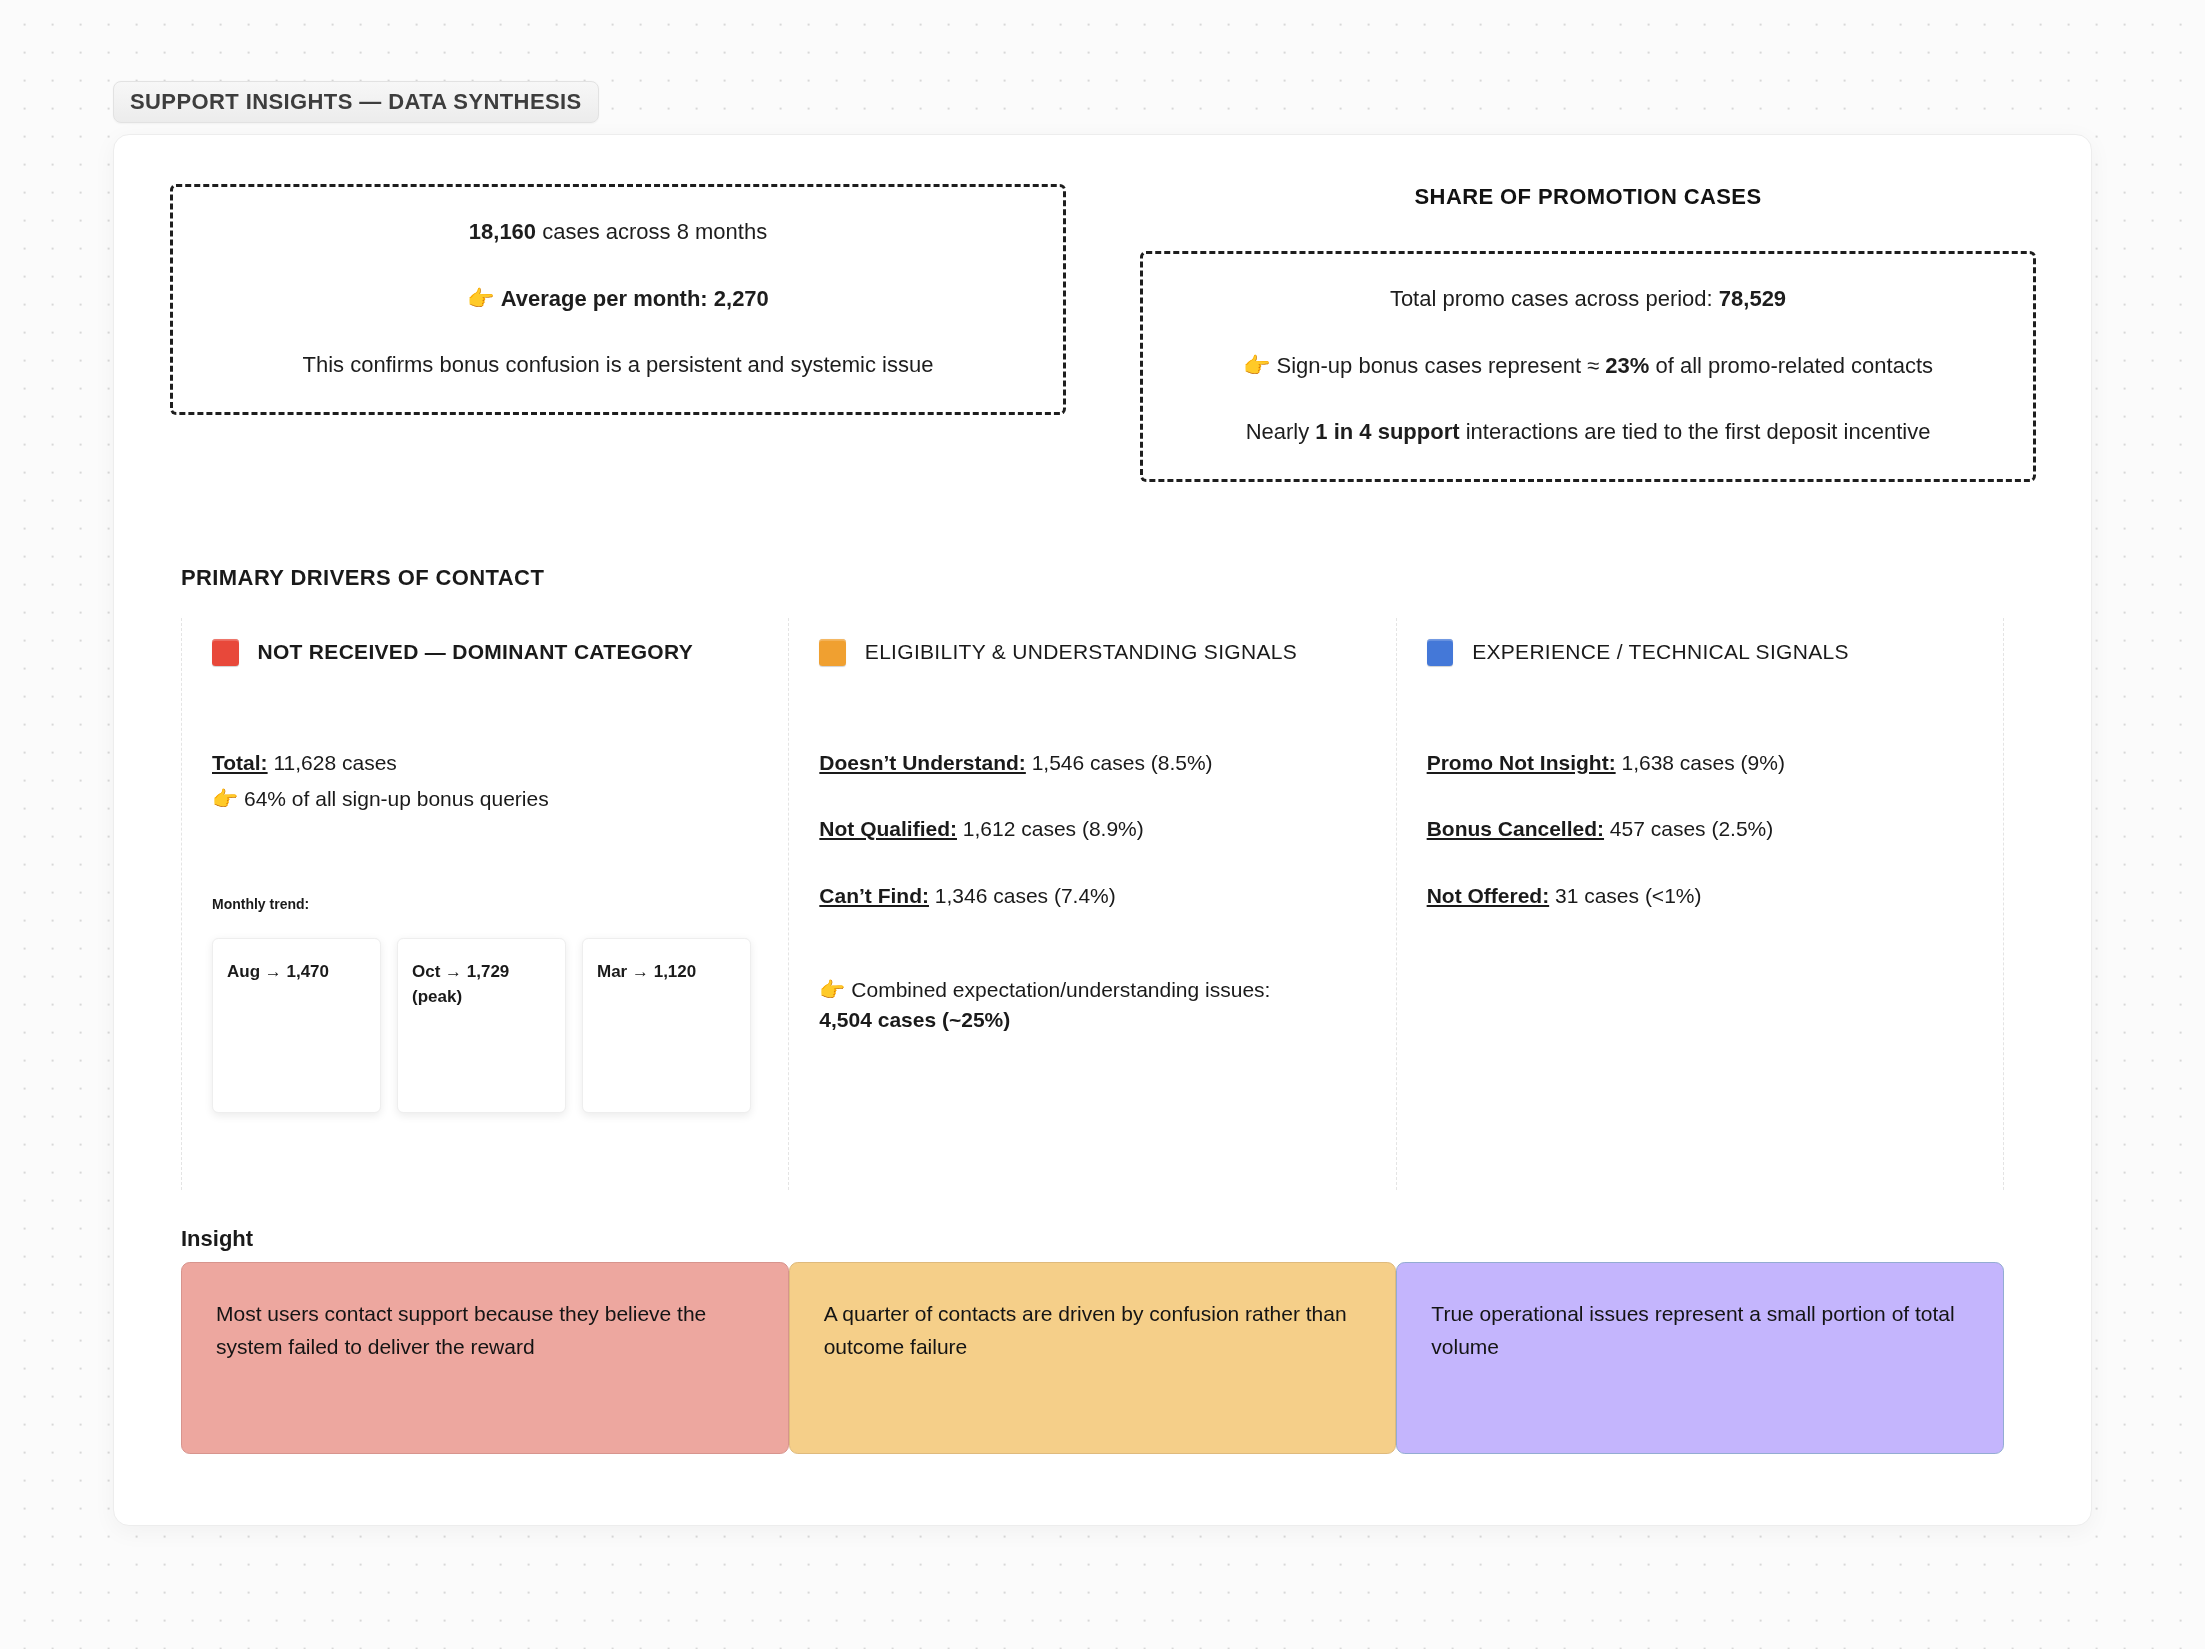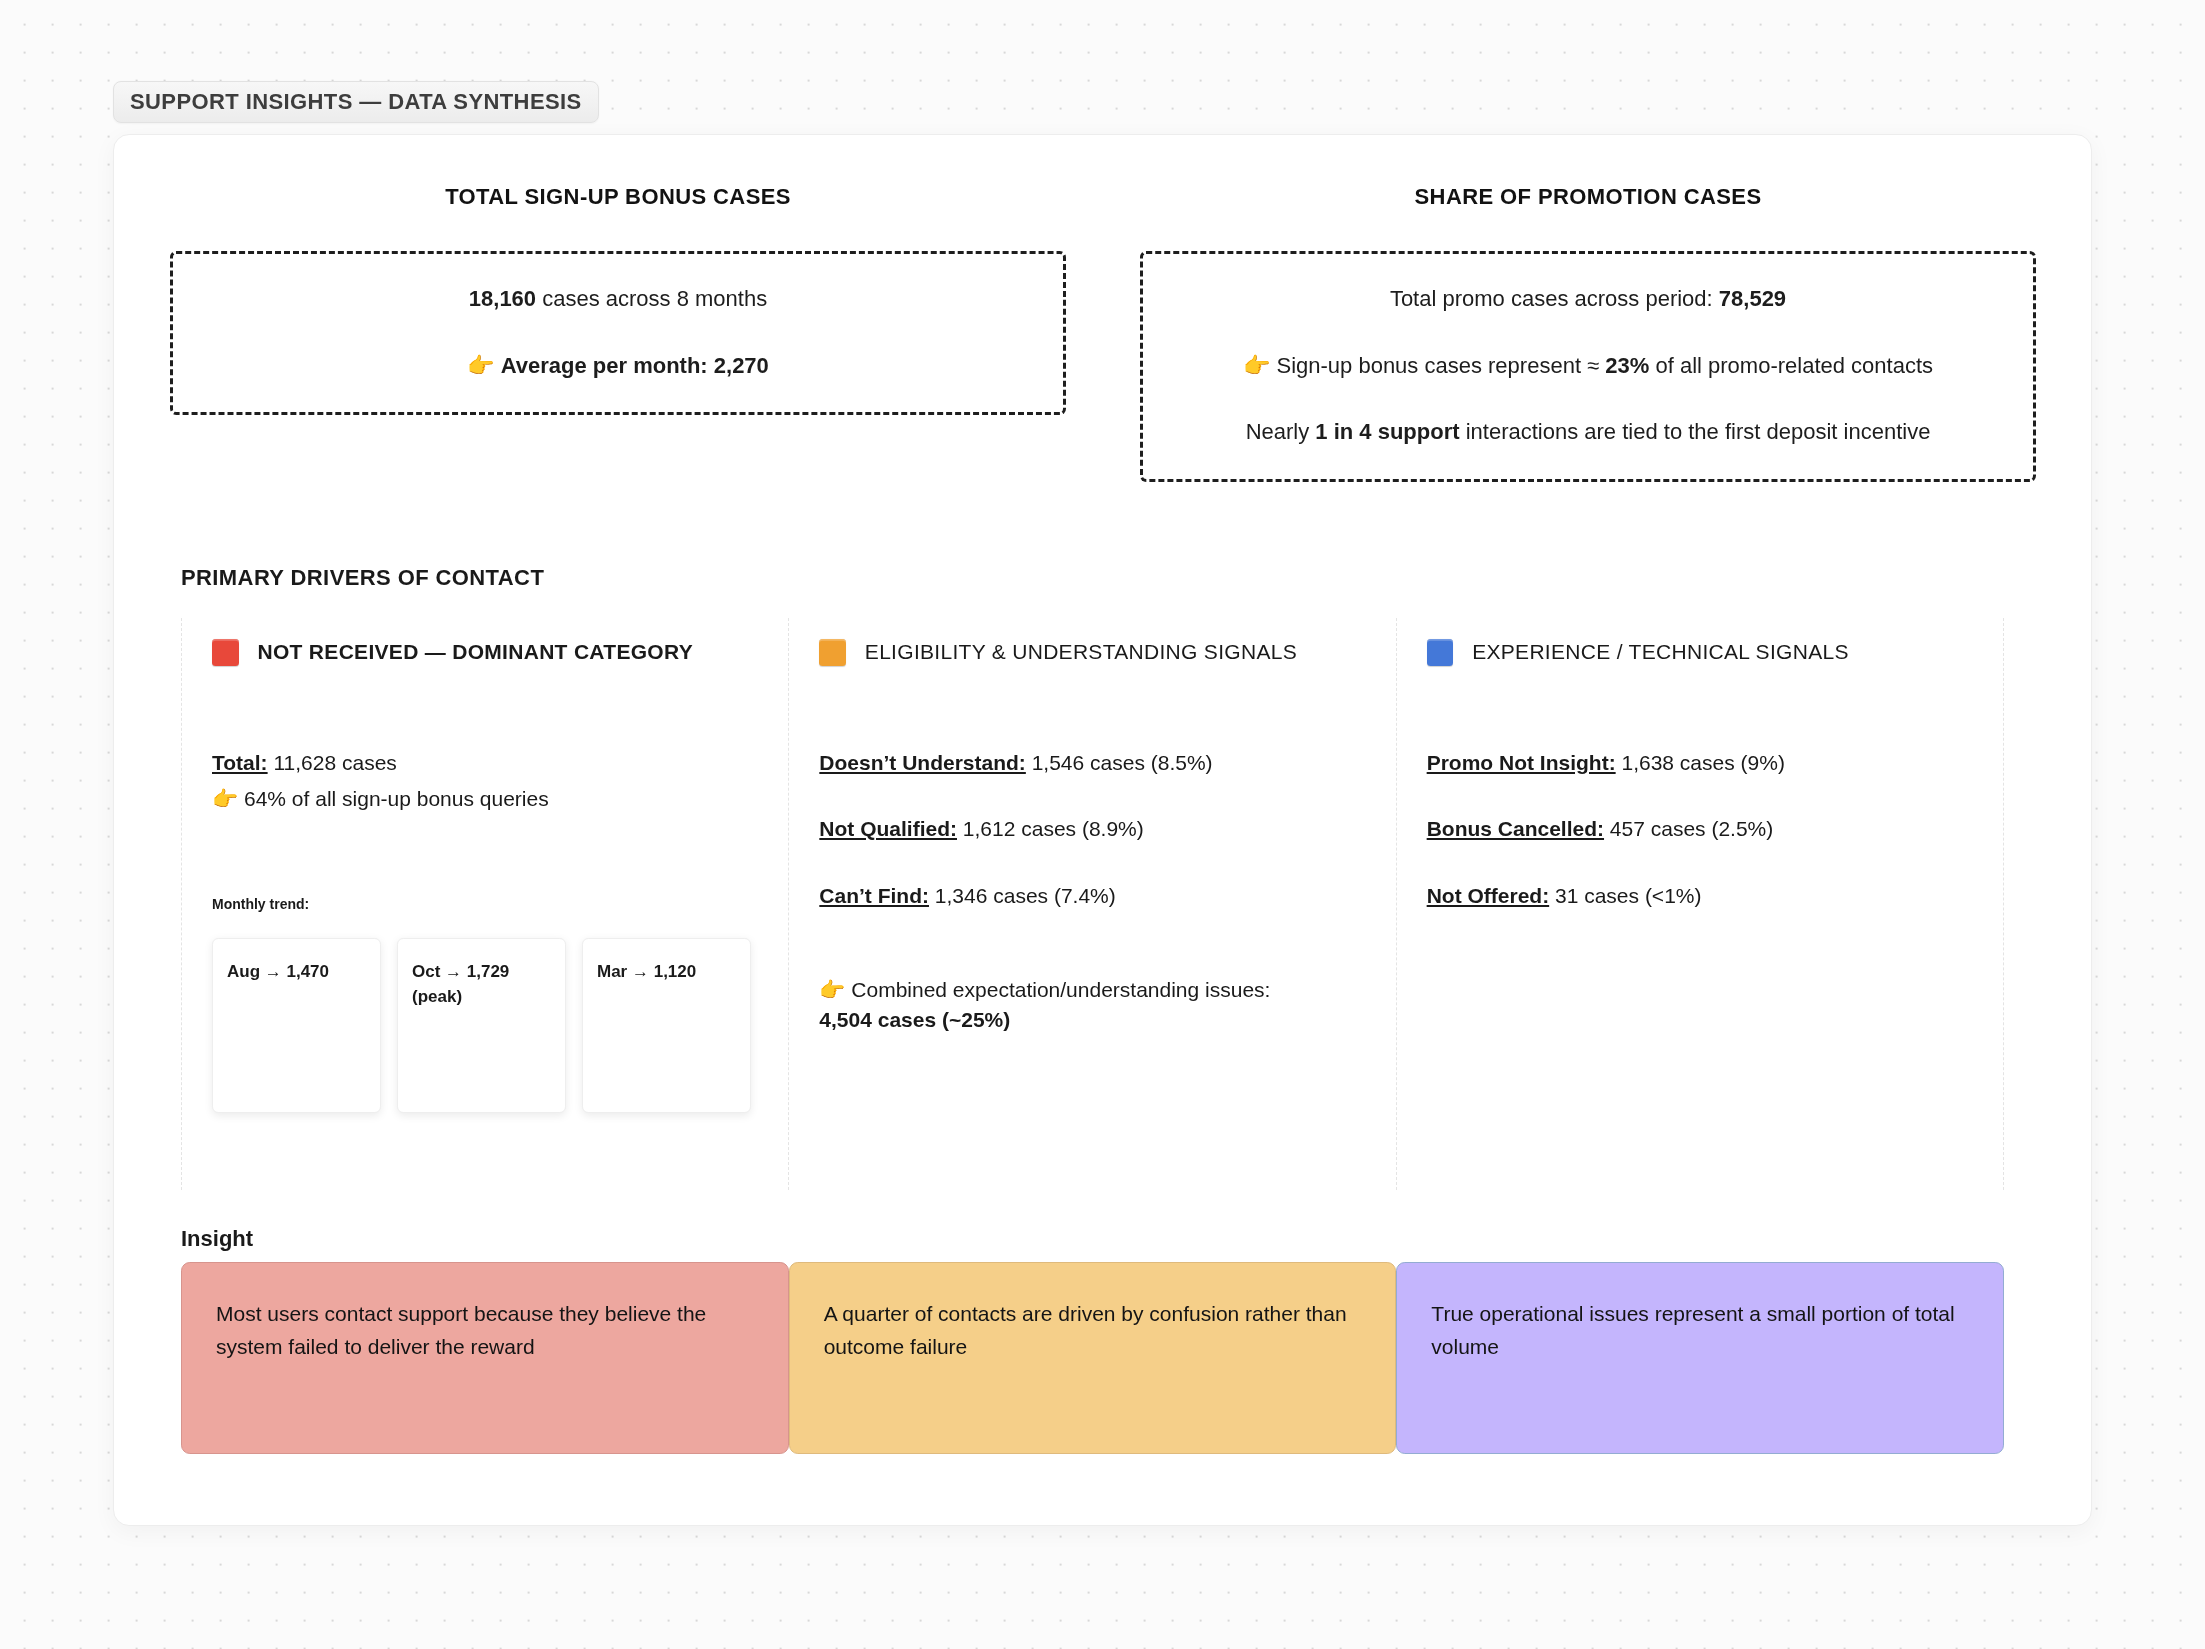--- a/index.html
+++ b/index.html
@@ -203,29 +203,29 @@
 </head>
 <body>
 
 <div class="title-tab">SUPPORT INSIGHTS — DATA SYNTHESIS</div>
 
 <div class="card">
 
   <div class="stats-row">
 
     <div class="stat-col">
-      <div class="stat-heading">TOTAL SIGN-UP BONUS CASES</div>
       <div class="dashed-box">
         <div class="line">
           <b>18,160</b><span> cases across 8 months</span>
         </div>
         <div class="line">
           <span class="pointer">👉</span>
           <b>Average per month: 2,270</b>
         </div>
+        <div class="line">This confirms bonus confusion is a persistent and systemic issue</div>
       </div>
     </div>
 
     <div class="stat-col">
       <div class="stat-heading">SHARE OF PROMOTION CASES</div>
       <div class="dashed-box">
         <div class="line">
           <span>Total promo cases across period: </span><b>78,529</b>
         </div>
         <div class="line">

